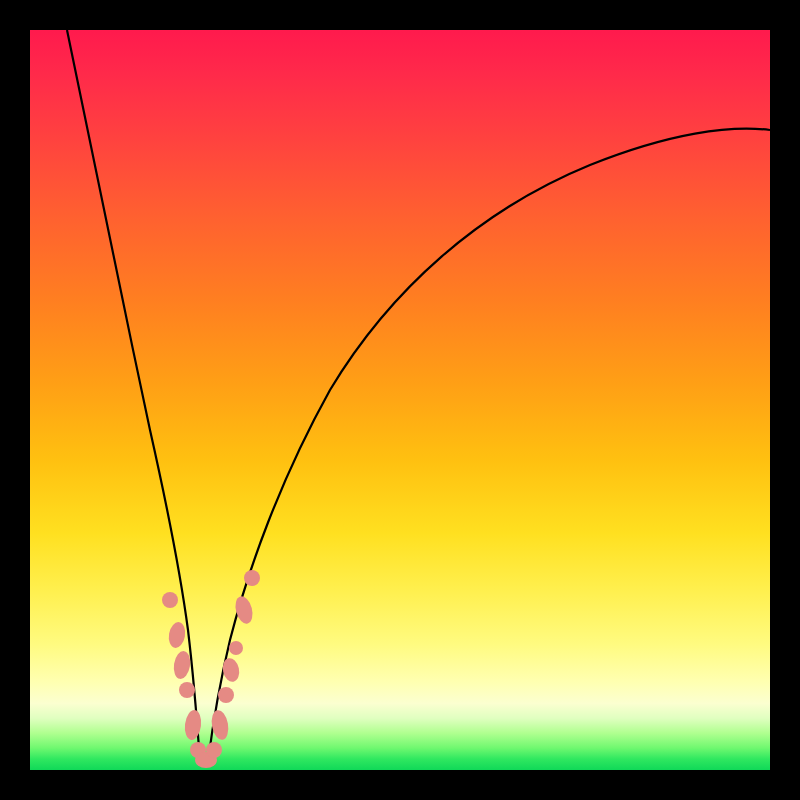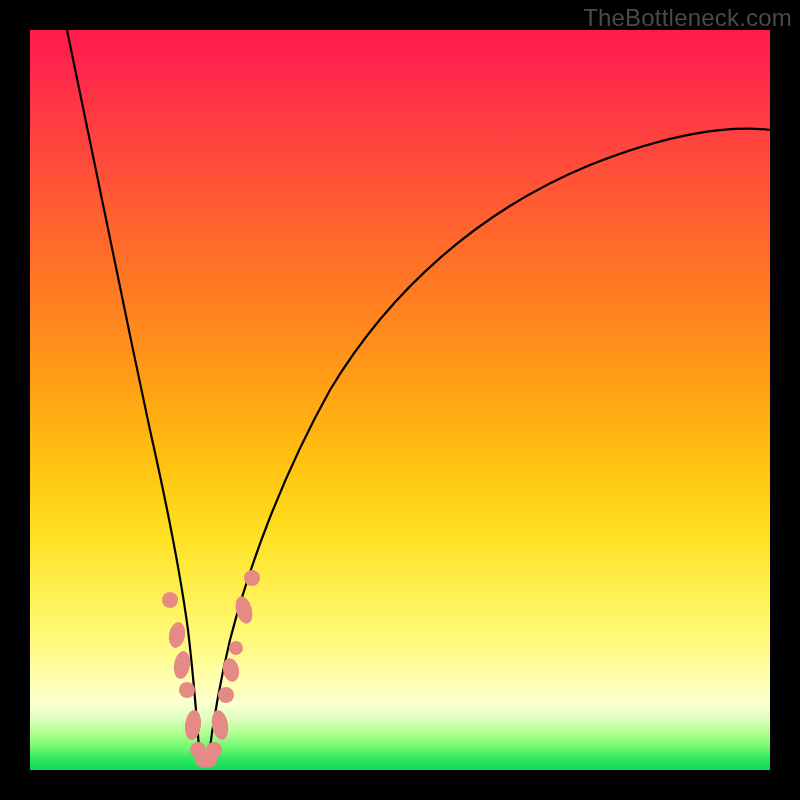--- a/index.html
+++ b/index.html
@@ -106,14 +106,13 @@
         <ellipse class="lozenge" cx="190" cy="695" rx="8" ry="15" transform="rotate(-10 190 695)"></ellipse>
         <circle class="dot" cx="196" cy="665" r="8"></circle>
         <ellipse class="lozenge" cx="201" cy="640" rx="8" ry="12" transform="rotate(-12 201 640)"></ellipse>
         <circle class="dot" cx="206" cy="618" r="7"></circle>
         <ellipse class="lozenge" cx="214" cy="580" rx="8" ry="14" transform="rotate(-15 214 580)"></ellipse>
         <circle class="dot" cx="222" cy="548" r="8"></circle>
       </g>
     </svg>
   </div>
 
-  <div class="watermark">TheBottleneck.com</div>
 </div>
 
 </body></html>

